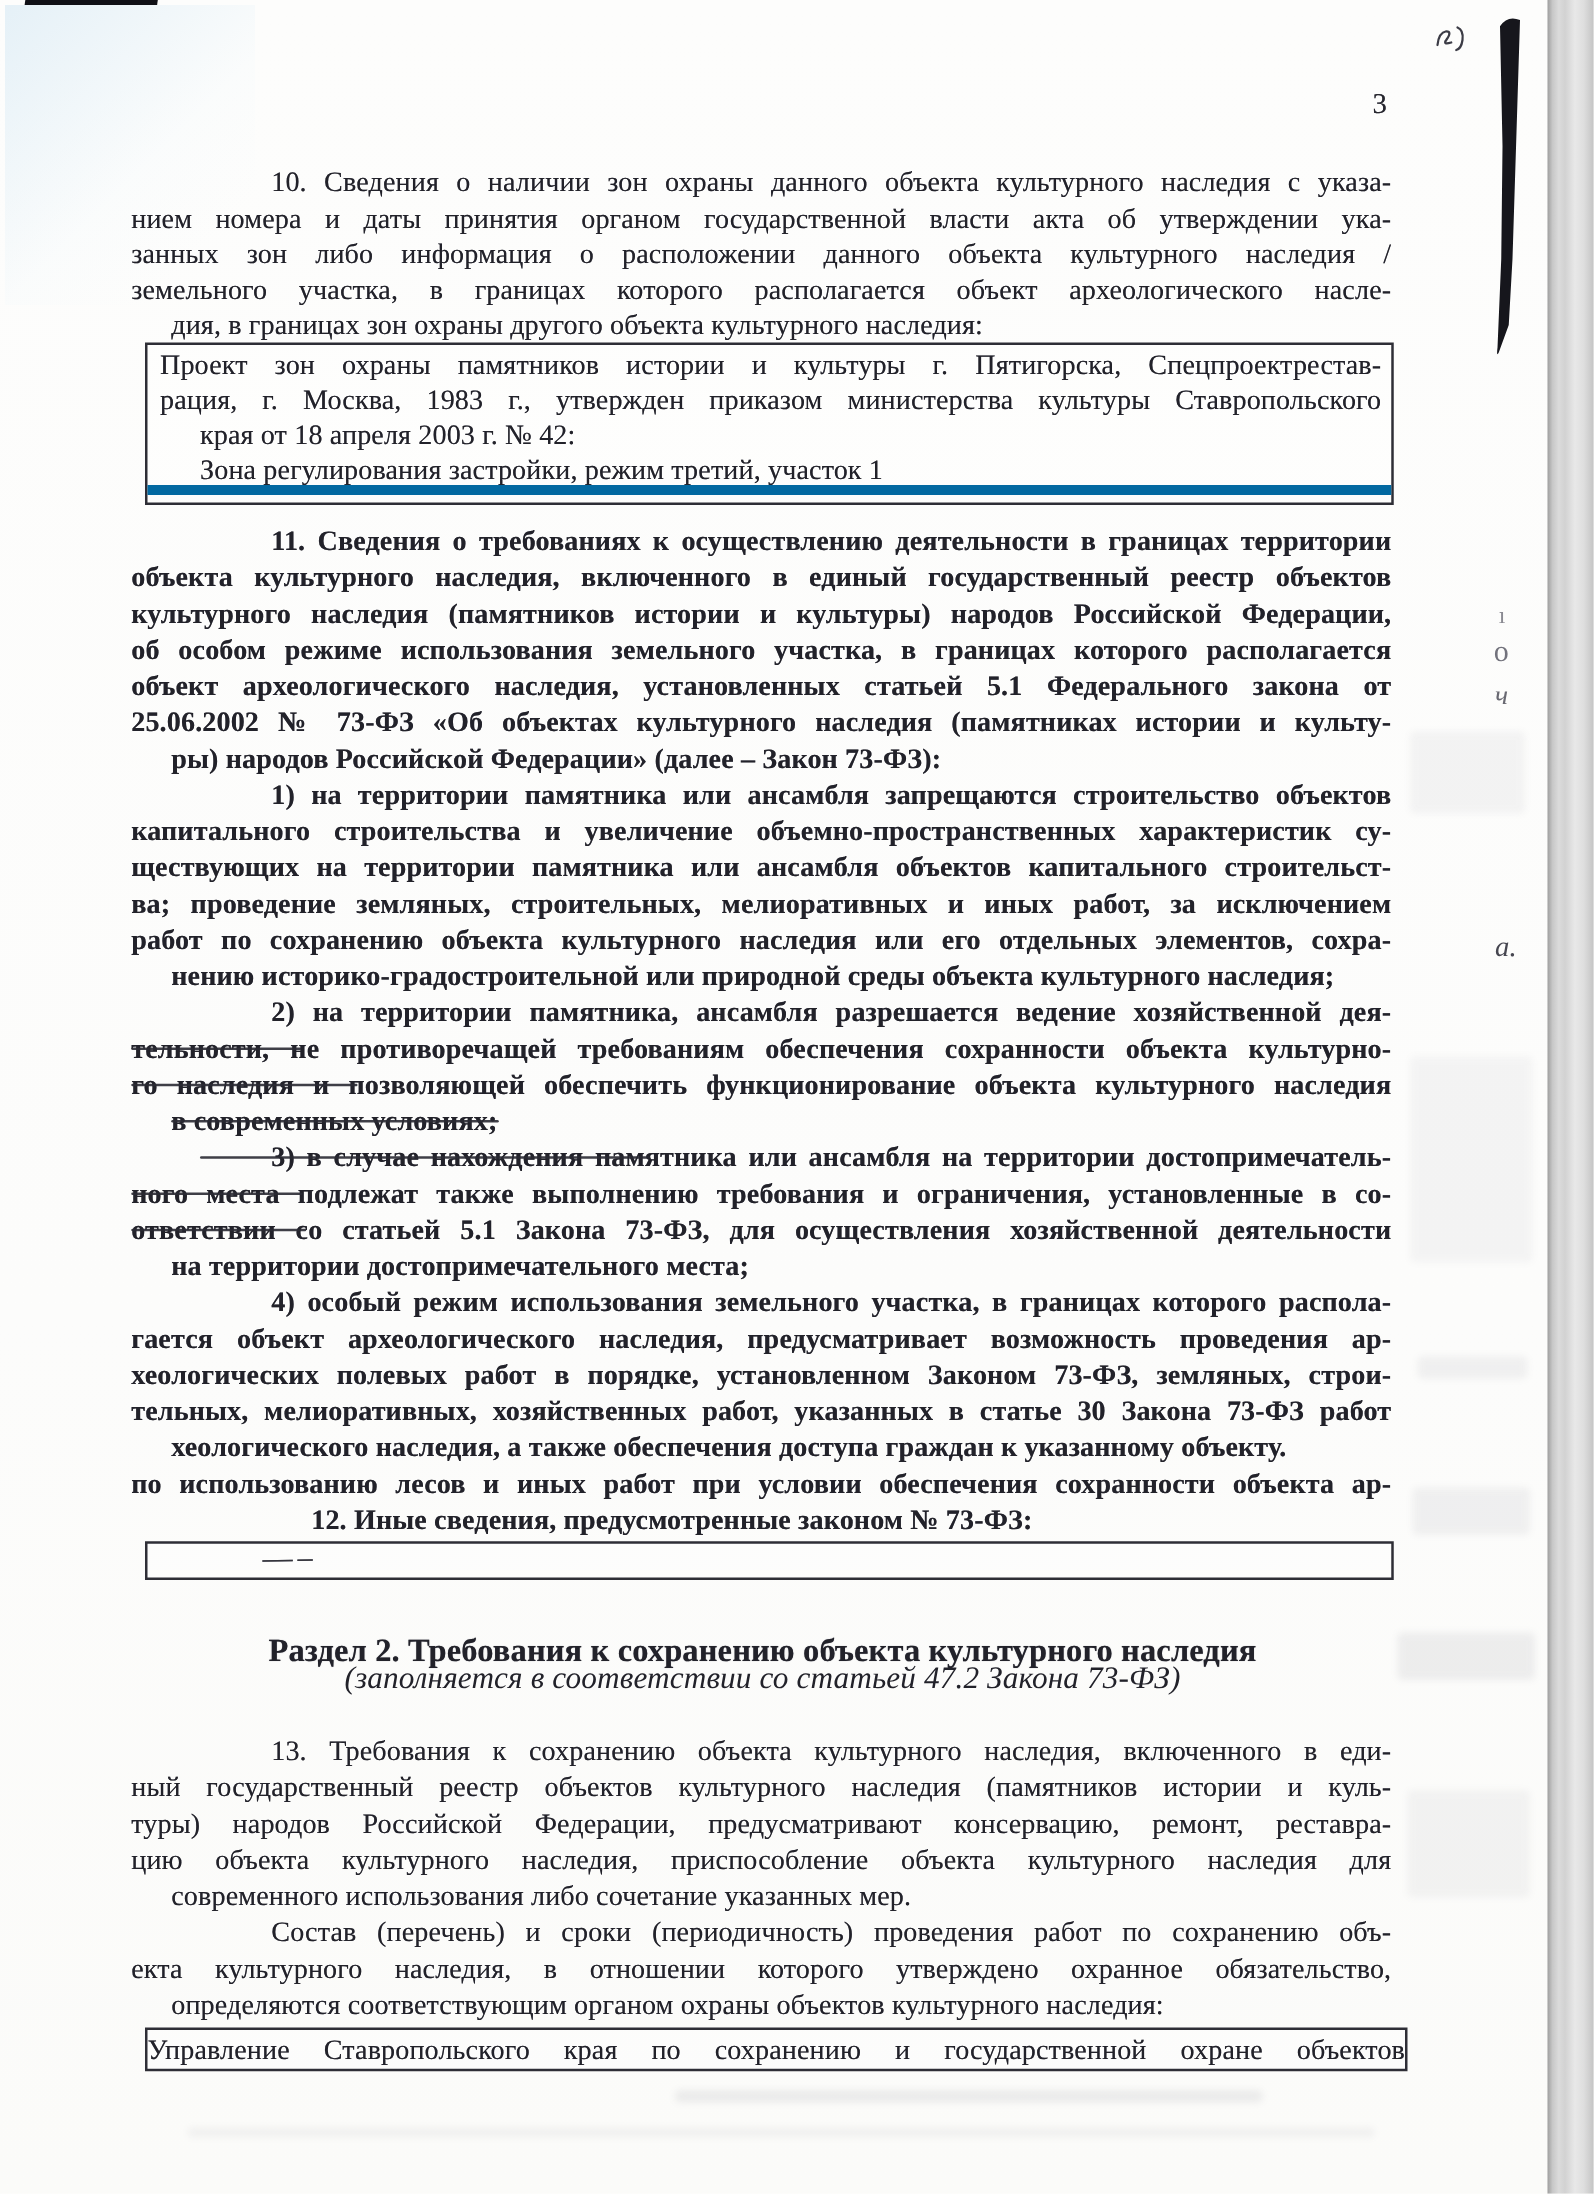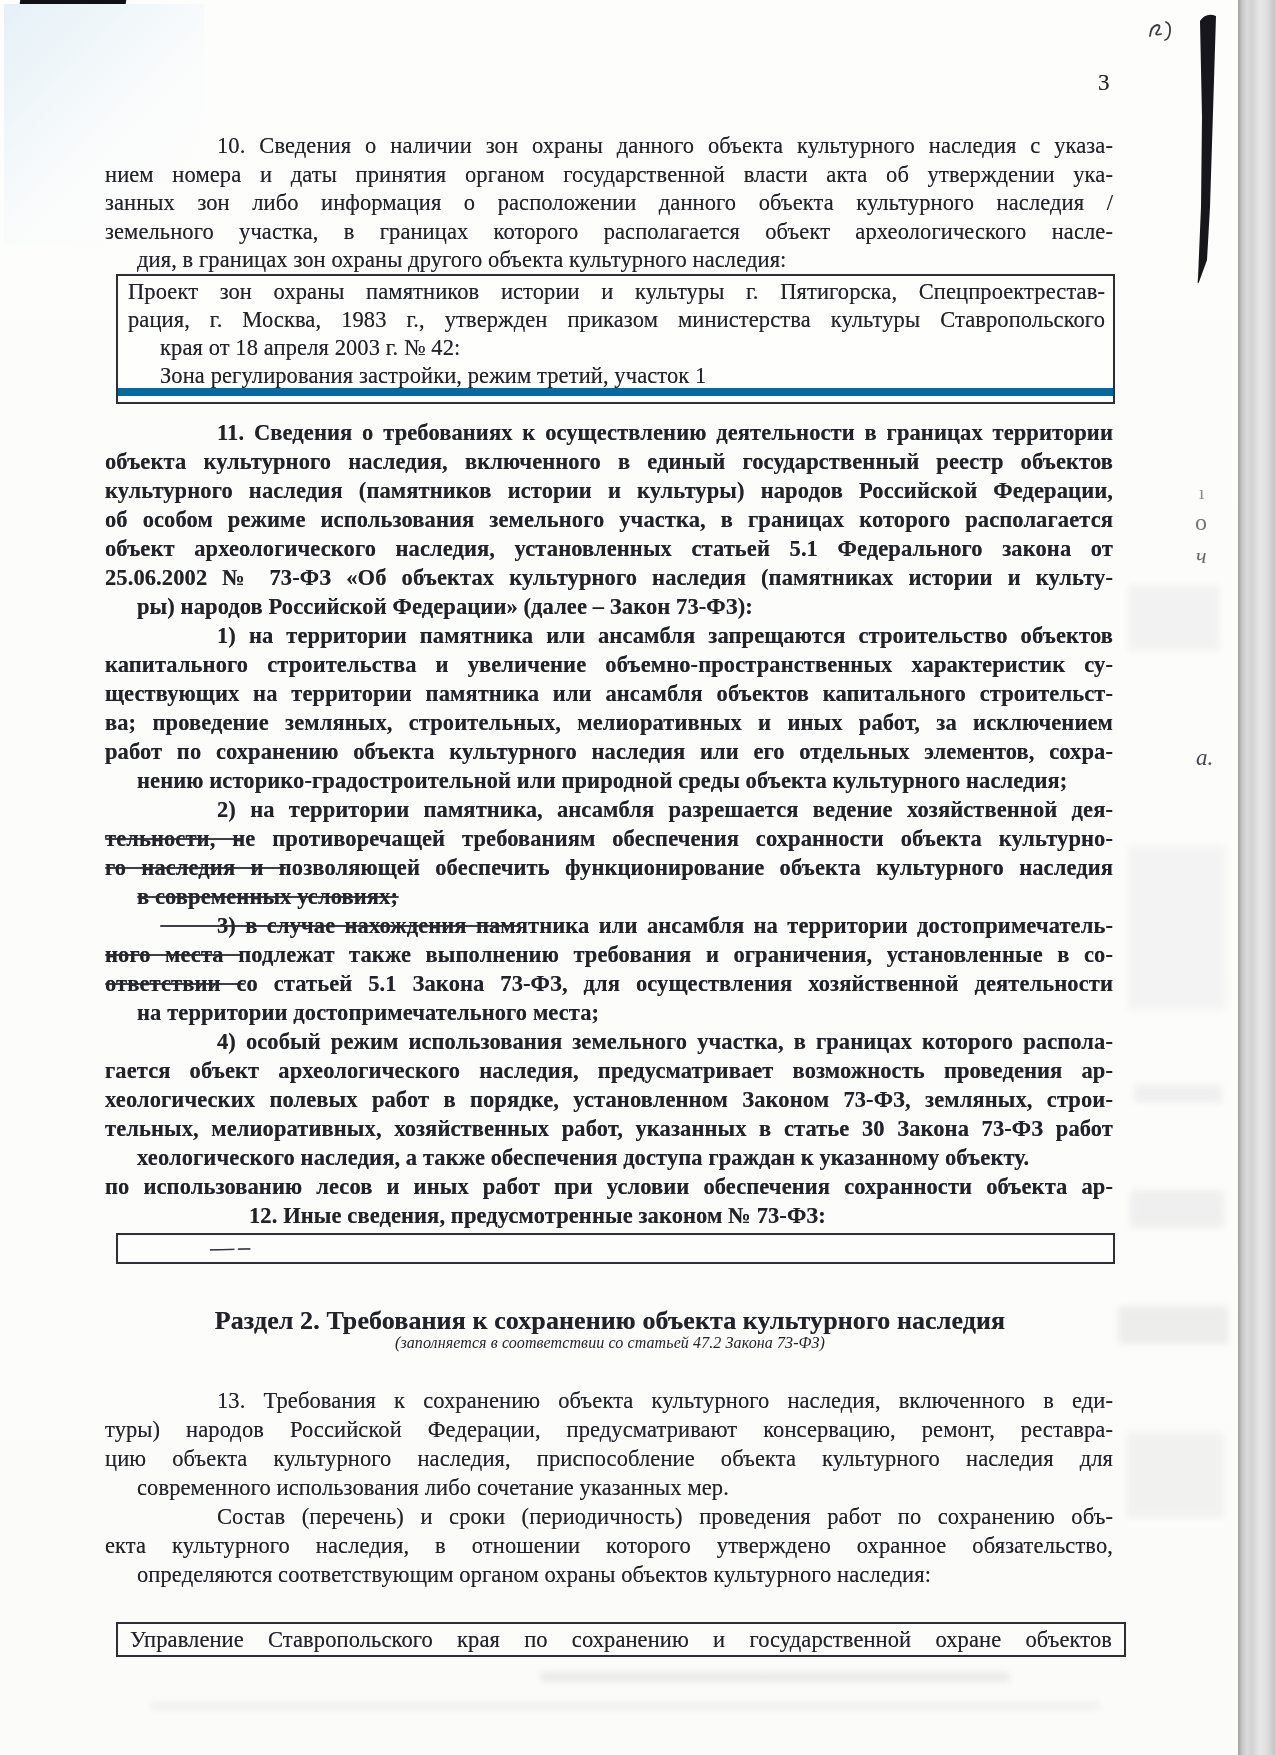--- a/index.html
+++ b/index.html
@@ -23,27 +23,27 @@
   .strike{position:absolute;top:14px;height:2.2px;background:#2a2a33;border-radius:1px;opacity:.9;}
   
   #para10 .tline{height:28.5px;line-height:28.5px;}
   
   .docbox{border:2px solid #2e2e36;background:rgba(255,255,255,0.35);}
   #box10 .row1{padding:2px 8px 0 10px;}
   #box10 .row1 .tline{height:28.2px;line-height:28.2px;}
   #box10 .row2{margin:0 0 0 0;padding:0 8px 0 10px;border-bottom:8px solid #0369a1;}
   #box10 .row2 .tline{height:25px;line-height:25px;}
   #box10 .tail{height:6px;}
-  #box13 .tline{height:31px;line-height:31px;padding:0 12px;}
+  #box13 .tline{height:31px;line-height:31px;padding:0 0;}
   
   .h-sec{
     font-weight:bold;font-size:26px;text-align:center;
     text-shadow:0 0 0.6px rgba(25,25,40,0.6);letter-spacing:0.1px;
   }
-  .h-sub{font-style:italic;font-size:16px;text-align:center;letter-spacing:0.1px;}
+  .h-sub{font-style:italic;font-size:25px;text-align:center;letter-spacing:0.1px;}
   .pagenum{font-size:23px;color:#26262e;}
   
   .edge-band{
     left:1238px;top:0;width:37px;height:1755px;
     background:linear-gradient(90deg,#9e9e9e 0px,#c7c7c7 4px,#dbdbdb 9px,#d2d2d2 14px,#e8e8e8 22px,#dedede 29px,#c4c4c4 37px);
   }
   .topbar{left:20px;top:0;width:106px;height:3.5px;background:#101016;transform:skewX(-8deg);}
   .bluetint{
     left:4px;top:4px;width:200px;height:240px;pointer-events:none;
     background:linear-gradient(135deg,rgba(205,228,242,0.5),rgba(235,246,252,0.15) 55%,rgba(255,255,255,0) 80%);
@@ -125,20 +125,21 @@
 
 <div class="abs docbox" style="left:116px;top:1233px;width:995px;height:27px;">
   <span class="abs dashmark" style="left:92px;top:-1px;">—  –</span>
 </div>
 
 <div class="abs h-sec" style="left:105px;top:1306px;width:1010px;height:29px;line-height:29px;">Раздел 2. Требования к сохранению объекта культурного наследия</div>
 <div class="abs h-sub" style="left:105px;top:1331px;width:1010px;height:24px;line-height:24px;">(заполняется в соответствии со статьей 47.2 Закона 73-ФЗ)</div>
 
 <div id="para13" class="abs doc-text" style="left:105px;top:1386px;width:1008px;">
     <div class="tline ind">13. Требования к сохранению объекта культурного наследия, включенного в еди-</div>
+    <div class="tline">ный государственный реестр объектов культурного наследия (памятников истории и куль-</div>
     <div class="tline">туры) народов Российской Федерации, предусматривают консервацию, ремонт, реставра-</div>
     <div class="tline">цию объекта культурного наследия, приспособление объекта культурного наследия для</div>
     <div class="tline end">современного использования либо сочетание указанных мер.</div>
     <div class="tline ind">Состав (перечень) и сроки (периодичность) проведения работ по сохранению объ-</div>
     <div class="tline">екта культурного наследия, в отношении которого утверждено охранное обязательство,</div>
     <div class="tline end">определяются соответствующим органом охраны объектов культурного наследия:</div>
   </div>
 
 <div id="box13" class="abs docbox doc-text" style="left:116px;top:1622px;width:1006px;">
     <div class="tline">Управление Ставропольского края по сохранению и государственной охране объектов</div>

